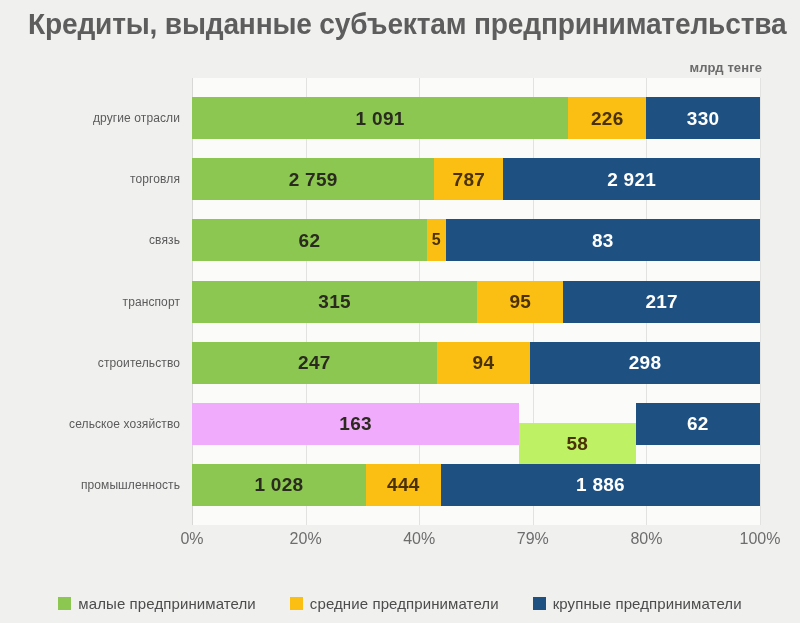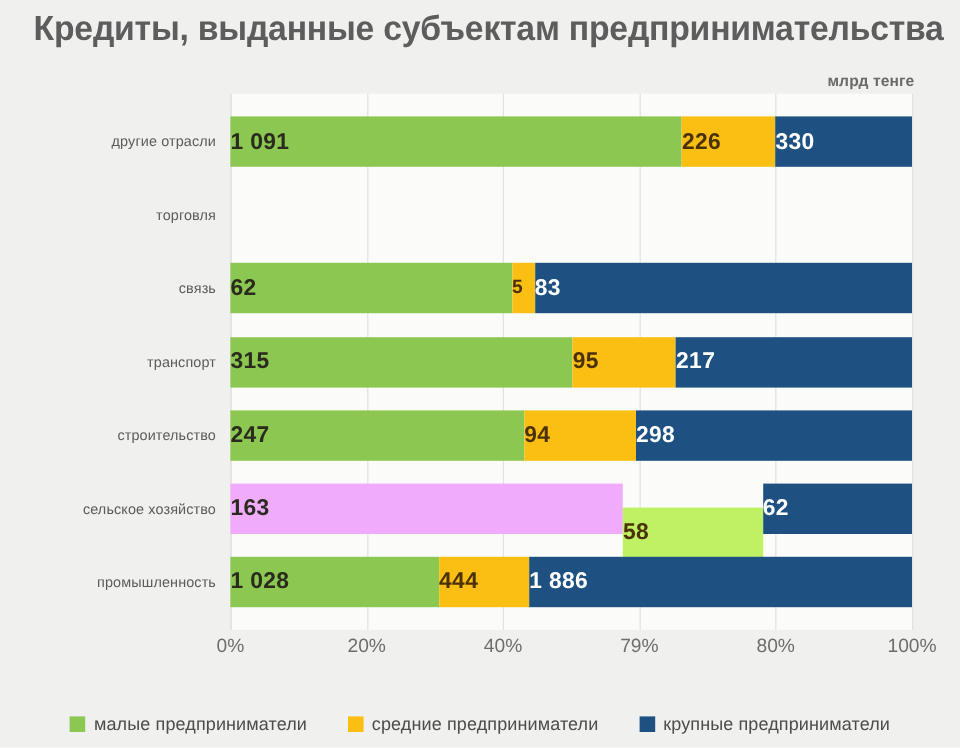--- a/index.html
+++ b/index.html
@@ -78,20 +78,21 @@
     left: 0;
     width: 568px;
     height: 42px;
     display: flex;
   }
   .seg {
     height: 100%;
     position: relative;
     display: flex;
     align-items: center;
+    justify-content: center;
     box-sizing: border-box;
     overflow: visible;
   }
   .seg-label {
     font-size: 19px;
     font-weight: 700;
     white-space: nowrap;
     letter-spacing: 0.3px;
     line-height: 1;
   }
@@ -198,20 +199,31 @@
     <div class="rows-layer" id="rows-layer">
         <div class="bar-row" style="top: 19.125px;">
           <div class="seg seg-sm" style="flex: 0 0 376.253px; background: rgb(140, 199, 81);">
             <span class="seg-label">1 091</span>
           </div>
           <div class="seg seg-md" style="flex: 0 0 77.9405px; background: rgb(251, 190, 18);">
             <span class="seg-label">226</span>
           </div>
           <div class="seg seg-lg" style="flex: 0 0 113.807px; background: rgb(30, 81, 130);">
             <span class="seg-label">330</span>
+          </div>
+        </div>
+        <div class="bar-row" style="top: 80.25px;">
+          <div class="seg seg-sm" style="flex: 0 0 242.324px; background: rgb(140, 199, 81);">
+            <span class="seg-label">2 759</span>
+          </div>
+          <div class="seg seg-md" style="flex: 0 0 69.1226px; background: rgb(251, 190, 18);">
+            <span class="seg-label">787</span>
+          </div>
+          <div class="seg seg-lg" style="flex: 0 0 256.553px; background: rgb(30, 81, 130);">
+            <span class="seg-label">2 921</span>
           </div>
         </div>
         <div class="bar-row" style="top: 141.375px;">
           <div class="seg seg-sm" style="flex: 0 0 234.773px; background: rgb(140, 199, 81);">
             <span class="seg-label">62</span>
           </div>
           <div class="seg seg-md seg-small" style="flex: 0 0 18.9333px; background: rgb(251, 190, 18);">
             <span class="seg-label">5</span>
           </div>
           <div class="seg seg-lg" style="flex: 0 0 314.293px; background: rgb(30, 81, 130);">

